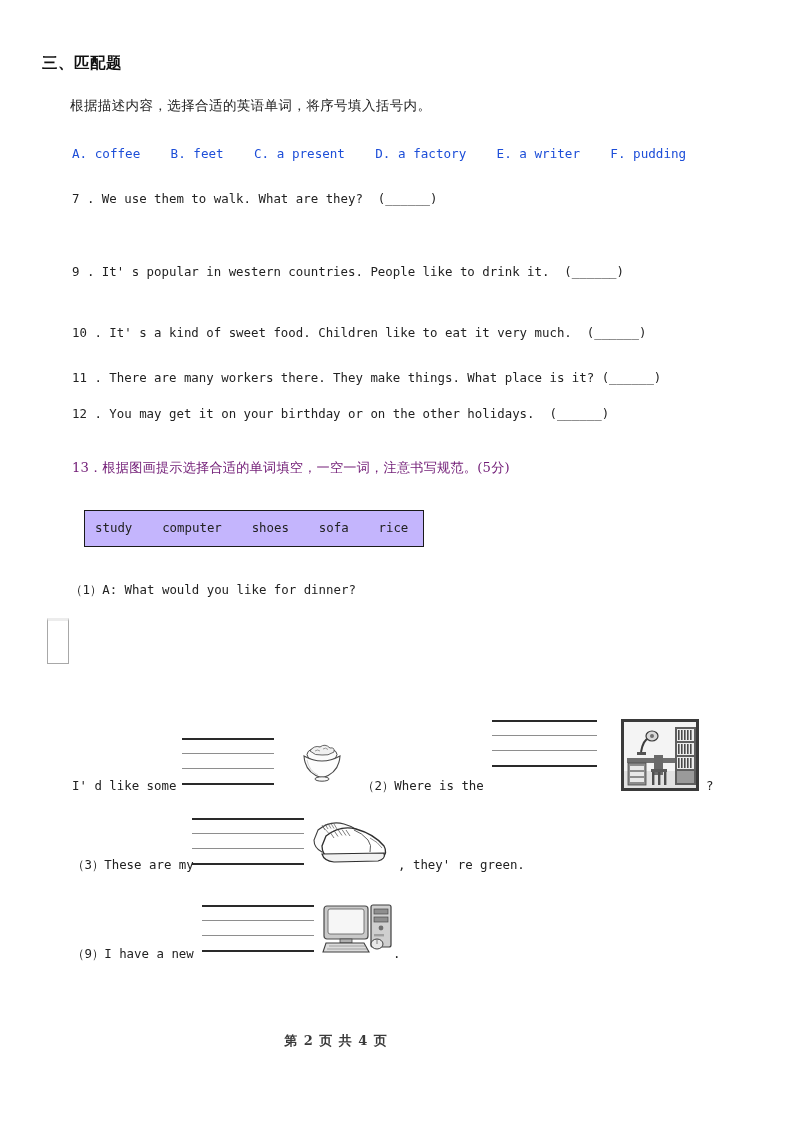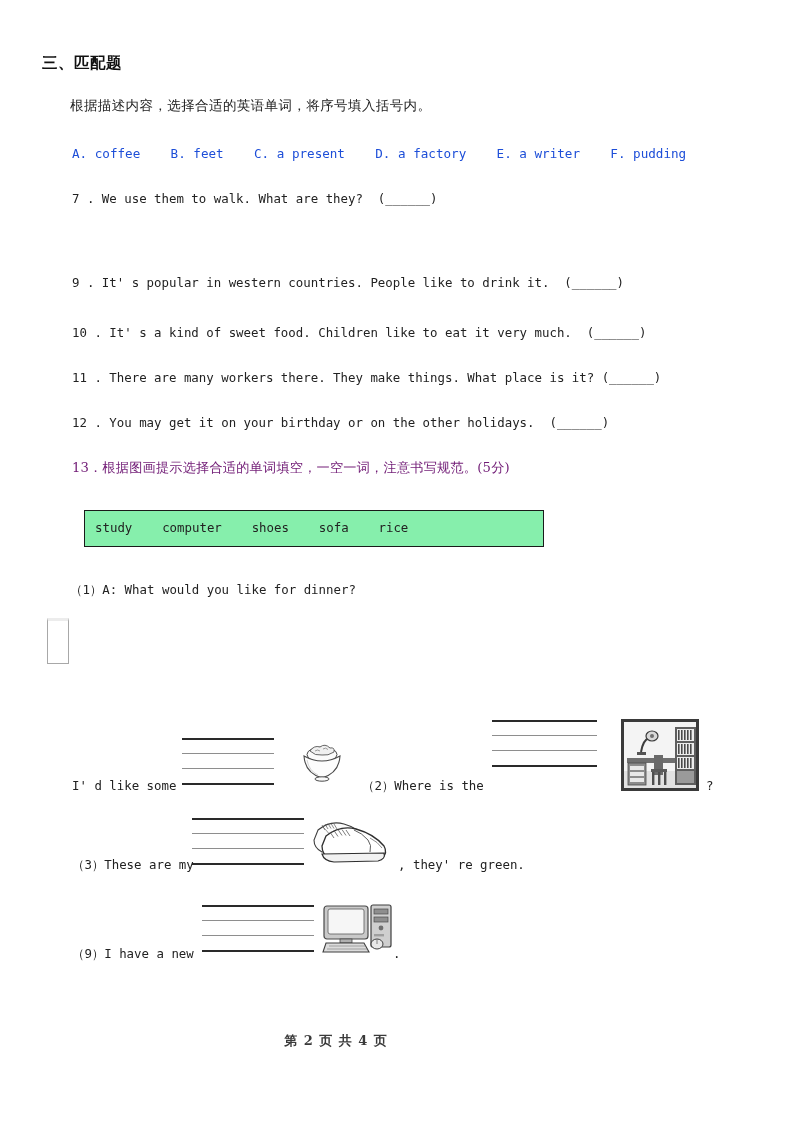--- a/index.html
+++ b/index.html
@@ -53,46 +53,46 @@
   .q-line {
     position: absolute;
     left: 72px;
     font-family: "DejaVu Sans Mono", "Liberation Mono", monospace;
     font-size: 12.4px;
     color: #222;
     white-space: pre;
   }
   .q7  { top: 191px; }
   .q8  { top: 236px; }
-  .q9  { top: 275px; text-align: right; }
+  .q9  { top: 264px; text-align: right; }
   .q10 { top: 325px; }
   .q11 { top: 370px; text-align: right; }
-  .q12 { top: 415px; }
+  .q12 { top: 406px; }
 
   .q13 {
     position: absolute;
     left: 72px;
     top: 459px;
     font-size: 13.2px;
     font-family: "DejaVu Serif", "Liberation Serif", serif;
     color: #701a75;
     letter-spacing: 0.2px;
     white-space: pre;
   }
 
   
   .word-bank {
     position: absolute;
     left: 84px;
     top: 510px;
-    width: 460px;
+    width: 340px;
     height: 37px;
     border: 1.4px solid #1a1a1a;
     box-sizing: border-box;
-    background: #86efac;
+    background: #c4b5fd;
   }
   .word-bank-inner {
     font-family: "DejaVu Sans Mono", "Liberation Mono", monospace;
     font-size: 12.4px;
     color: #222;
     line-height: 34px;
     padding-left: 10px;
     white-space: pre;
   }
 

